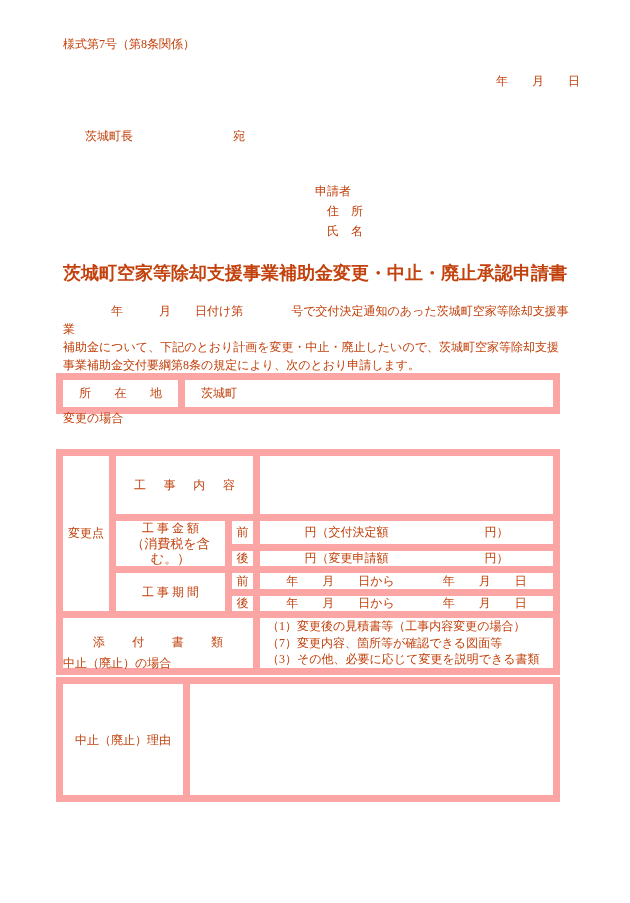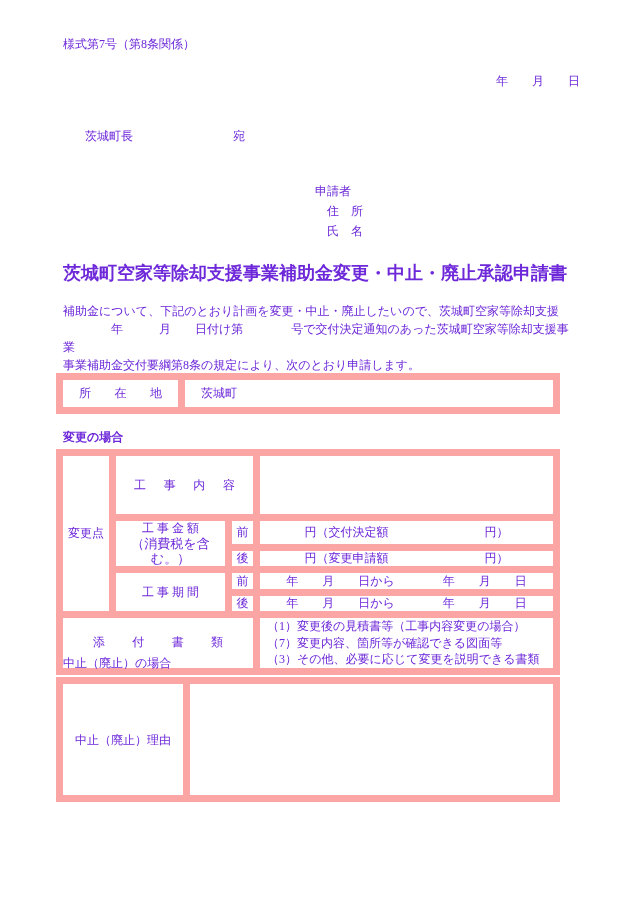--- a/index.html
+++ b/index.html
@@ -1,36 +1,36 @@
 <!DOCTYPE html>
 <html><head>
 <meta charset="utf-8">
 <style>
   html,body { margin:0; padding:0; background:#ffffff; }
   .page {
     position:relative; width:630px; height:903px; background:#ffffff;
     font-family:"Liberation Serif","DejaVu Serif",serif;
-    color:#6d28d9; font-size:12px;
+    color:#c2410c; font-size:12px;
   }
   .form-number { position:absolute; left:63px; top:36px; }
   .date-line   { position:absolute; left:0; right:0; top:73px; text-align:right; padding-right:50px;padding-left:32px; }
   .addressee   { position:absolute; left:85px; top:128px; }
   .addressee .atena { margin-left:97px; }
   .applicant   { position:absolute; left:315px; top:181px; line-height:20px; }
   .applicant .ind { margin-left:12px; }
   .doc-title   { position:absolute; left:0; right:0; top:261px; text-align:center; font-weight:bold; font-size:18px; }
   .body-par    { position:absolute; left:63px; top:302px; width:507px; line-height:18px; }
 
   table.tbl { position:absolute; left:56px; width:504px; border-collapse:collapse; table-layout:fixed; }
   table.tbl td { border:7px solid #fca5a5; padding:0; font-size:12px; vertical-align:middle; line-height:15px; }
 
   .loc    { top:373px; }
   .loc .val { padding-left:16px; }
   .caption { position:absolute; left:63px; }
-  .cap-change { top:429px;font-weight:bold; }
+  .cap-change { top:410px; }
   .change { top:449px; }
   .cap-cancel { top:655px; }
   .cancel { top:677px; }
   .cancel td.ctr { line-height:18px; }
 
   .ctr    { text-align:center; }
   .spread { text-align:justify; text-align-last:justify; }
   .pad16  { padding:0 16px !important; }
   .pad18  { padding:0 18px !important; }
   .pad30  { padding:0 30px !important; }
@@ -54,22 +54,22 @@
 
   <div class="applicant">
     <div>申請者</div>
     <div class="ind">住　所</div>
     <div class="ind">氏　名</div>
   </div>
 
   <div class="doc-title">茨城町空家等除却支援事業補助金変更・中止・廃止承認申請書</div>
 
   <div class="body-par">
+    <div>　　　　年　　　月　　日付け第　　　　号で交付決定通知のあった茨城町空家等除却支援事業</div>
     <div>補助金について、下記のとおり計画を変更・中止・廃止したいので、茨城町空家等除却支援</div>
-    <div>　　　　年　　　月　　日付け第　　　　号で交付決定通知のあった茨城町空家等除却支援事業</div>
     <div>事業補助金交付要綱第8条の規定により、次のとおり申請します。</div>
   </div>
 
   <table class="tbl loc">
     <colgroup>
         <col style="width:122px">
         <col>
       </colgroup>
     <tbody>
         <tr style="height:34px">

